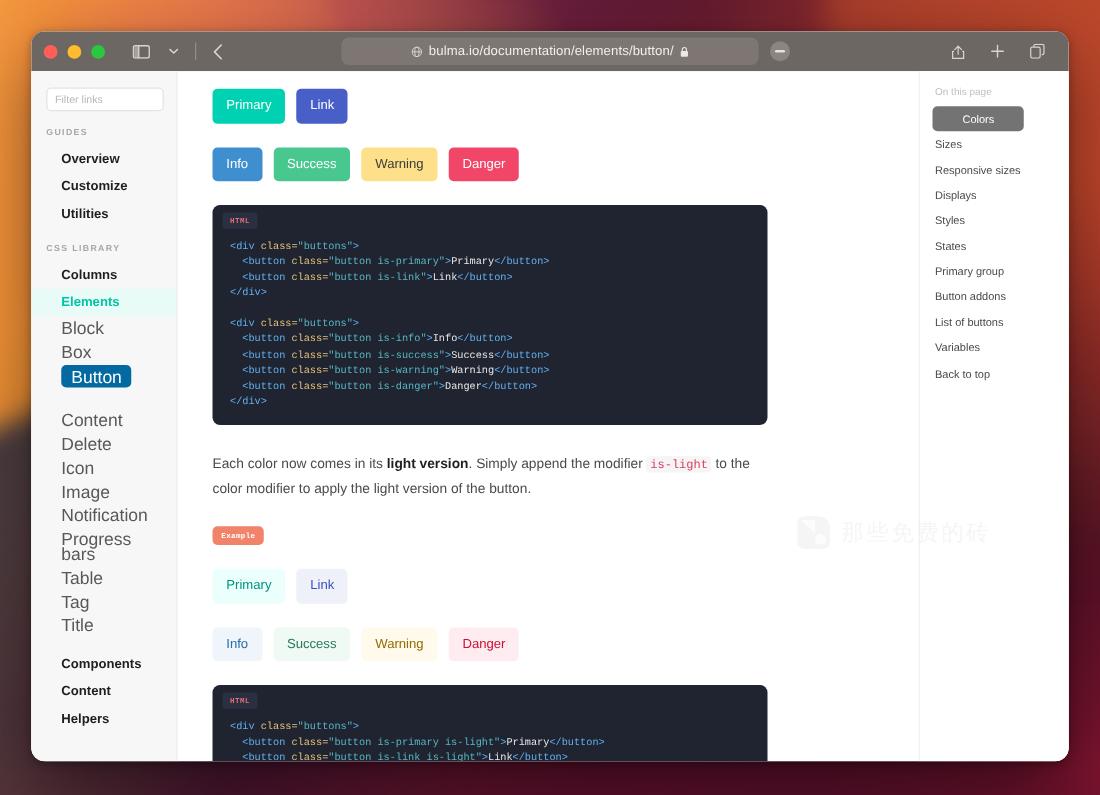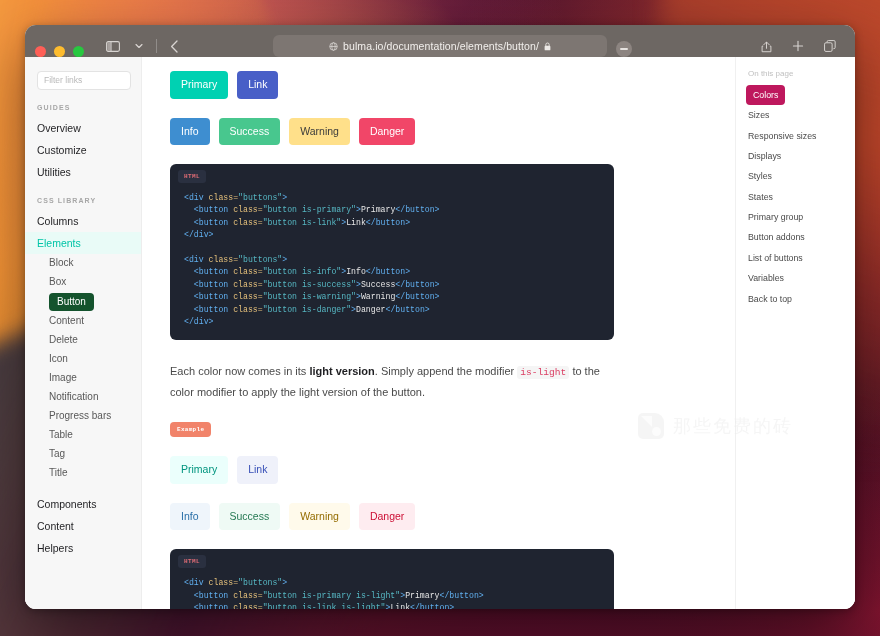--- a/index.html
+++ b/index.html
@@ -46,21 +46,21 @@
     left: 25px; top: 25px; width: 830px; height: 584px;
     border-radius: 11px;
     overflow: hidden;
     box-shadow: 0 22px 60px rgba(0,0,0,.45), 0 2px 8px rgba(0,0,0,.3);
     background: #fff;
     display: flex; flex-direction: column;
   }
   .titlebar {
     height: 32px; flex: 0 0 32px;
     background: #6d6763;
-    display: flex; align-items: flex-end;
+    display: flex; align-items: center;
     padding: 0 10px;
     position: relative;
   }
   .traffic { display: flex; align-items: center; gap: 8px; }
   .dot { width: 11px; height: 11px; border-radius: 50%; }
   .dot.red { background: #ff5f57; }
   .dot.yellow { background: #febc2e; }
   .dot.green { background: #28c840; }
 
   .tb-group { display: flex; align-items: center; gap: 4px; margin-left: 18px; }
@@ -122,33 +122,33 @@
     font-family: "Liberation Sans", sans-serif;
     outline: none;
   }
   .filter-input::placeholder { color: #b9b9b9; }
   .nav-section {
     font-size: 7px; letter-spacing: 1.1px; color: #a7a7a7;
     text-transform: uppercase;
     padding: 0 12px; margin: 14px 0 6px 0; font-weight: 600;
   }
   .nav-top {
-    display: block; font-size: 10.5px; font-weight: 400; color: #1f1f22;
-    padding: 4px 12px; text-decoration: none; line-height: 14px;
+    display: block; font-size: 10.5px; font-weight: 700; color: #1f1f22;
+    padding: 4px 24px; text-decoration: none; line-height: 14px;
   }
   .nav-top.active-soft {
     color: #00c4a7; background: #e9fbf7;
   }
   .nav-sub {
-    display: block; font-size: 10px; color: #585858;
+    display: block; font-size: 14px; color: #585858;
     padding: 3.5px 12px 3.5px 24px; text-decoration: none; line-height: 12px;
   }
   .nav-sub.pill {
-    color: #fff; background: #14532d;
-    border-radius: 4px; margin: 1px 12px 1px 24px; padding: 3px 8px;
+    color: #fff; background: #0369a1;
+    border-radius: 4px; margin: 1px 12px 17px 24px; padding: 3px 8px;
     width: fit-content; font-weight: 400;
   }
   .nav-gap { height: 10px; }
 
   
   .content {
     flex: 1 1 auto; min-width: 0;
     padding: 14px 0 0 0;
     overflow: hidden;
     position: relative;
@@ -222,22 +222,22 @@
     padding: 12px 12px 0 10px;
     border-left: 1px solid #f0f0f0;
     background: #fff;
   }
   .toc-title { font-size: 8px; color: #c0c0c0; margin-bottom: 7px; padding-left: 2px; }
   .toc-item {
     display: block; font-size: 8.8px; color: #4a4a4a;
     padding: 4.2px 2px; text-decoration: none; line-height: 12px;
   }
   .toc-item.active {
-    background: #be185d; color: #fff;
-    border-radius: 4px; padding: 4px 7px;
+    background: #737373; color: #fff;
+    border-radius: 4px; padding: 4px 24px;
     width: fit-content;
   }
 
   
   .watermark {
     position: absolute;
     right: 62px; top: 356px;
     display: flex; align-items: center; gap: 9px;
     opacity: .5;
     pointer-events: none;

